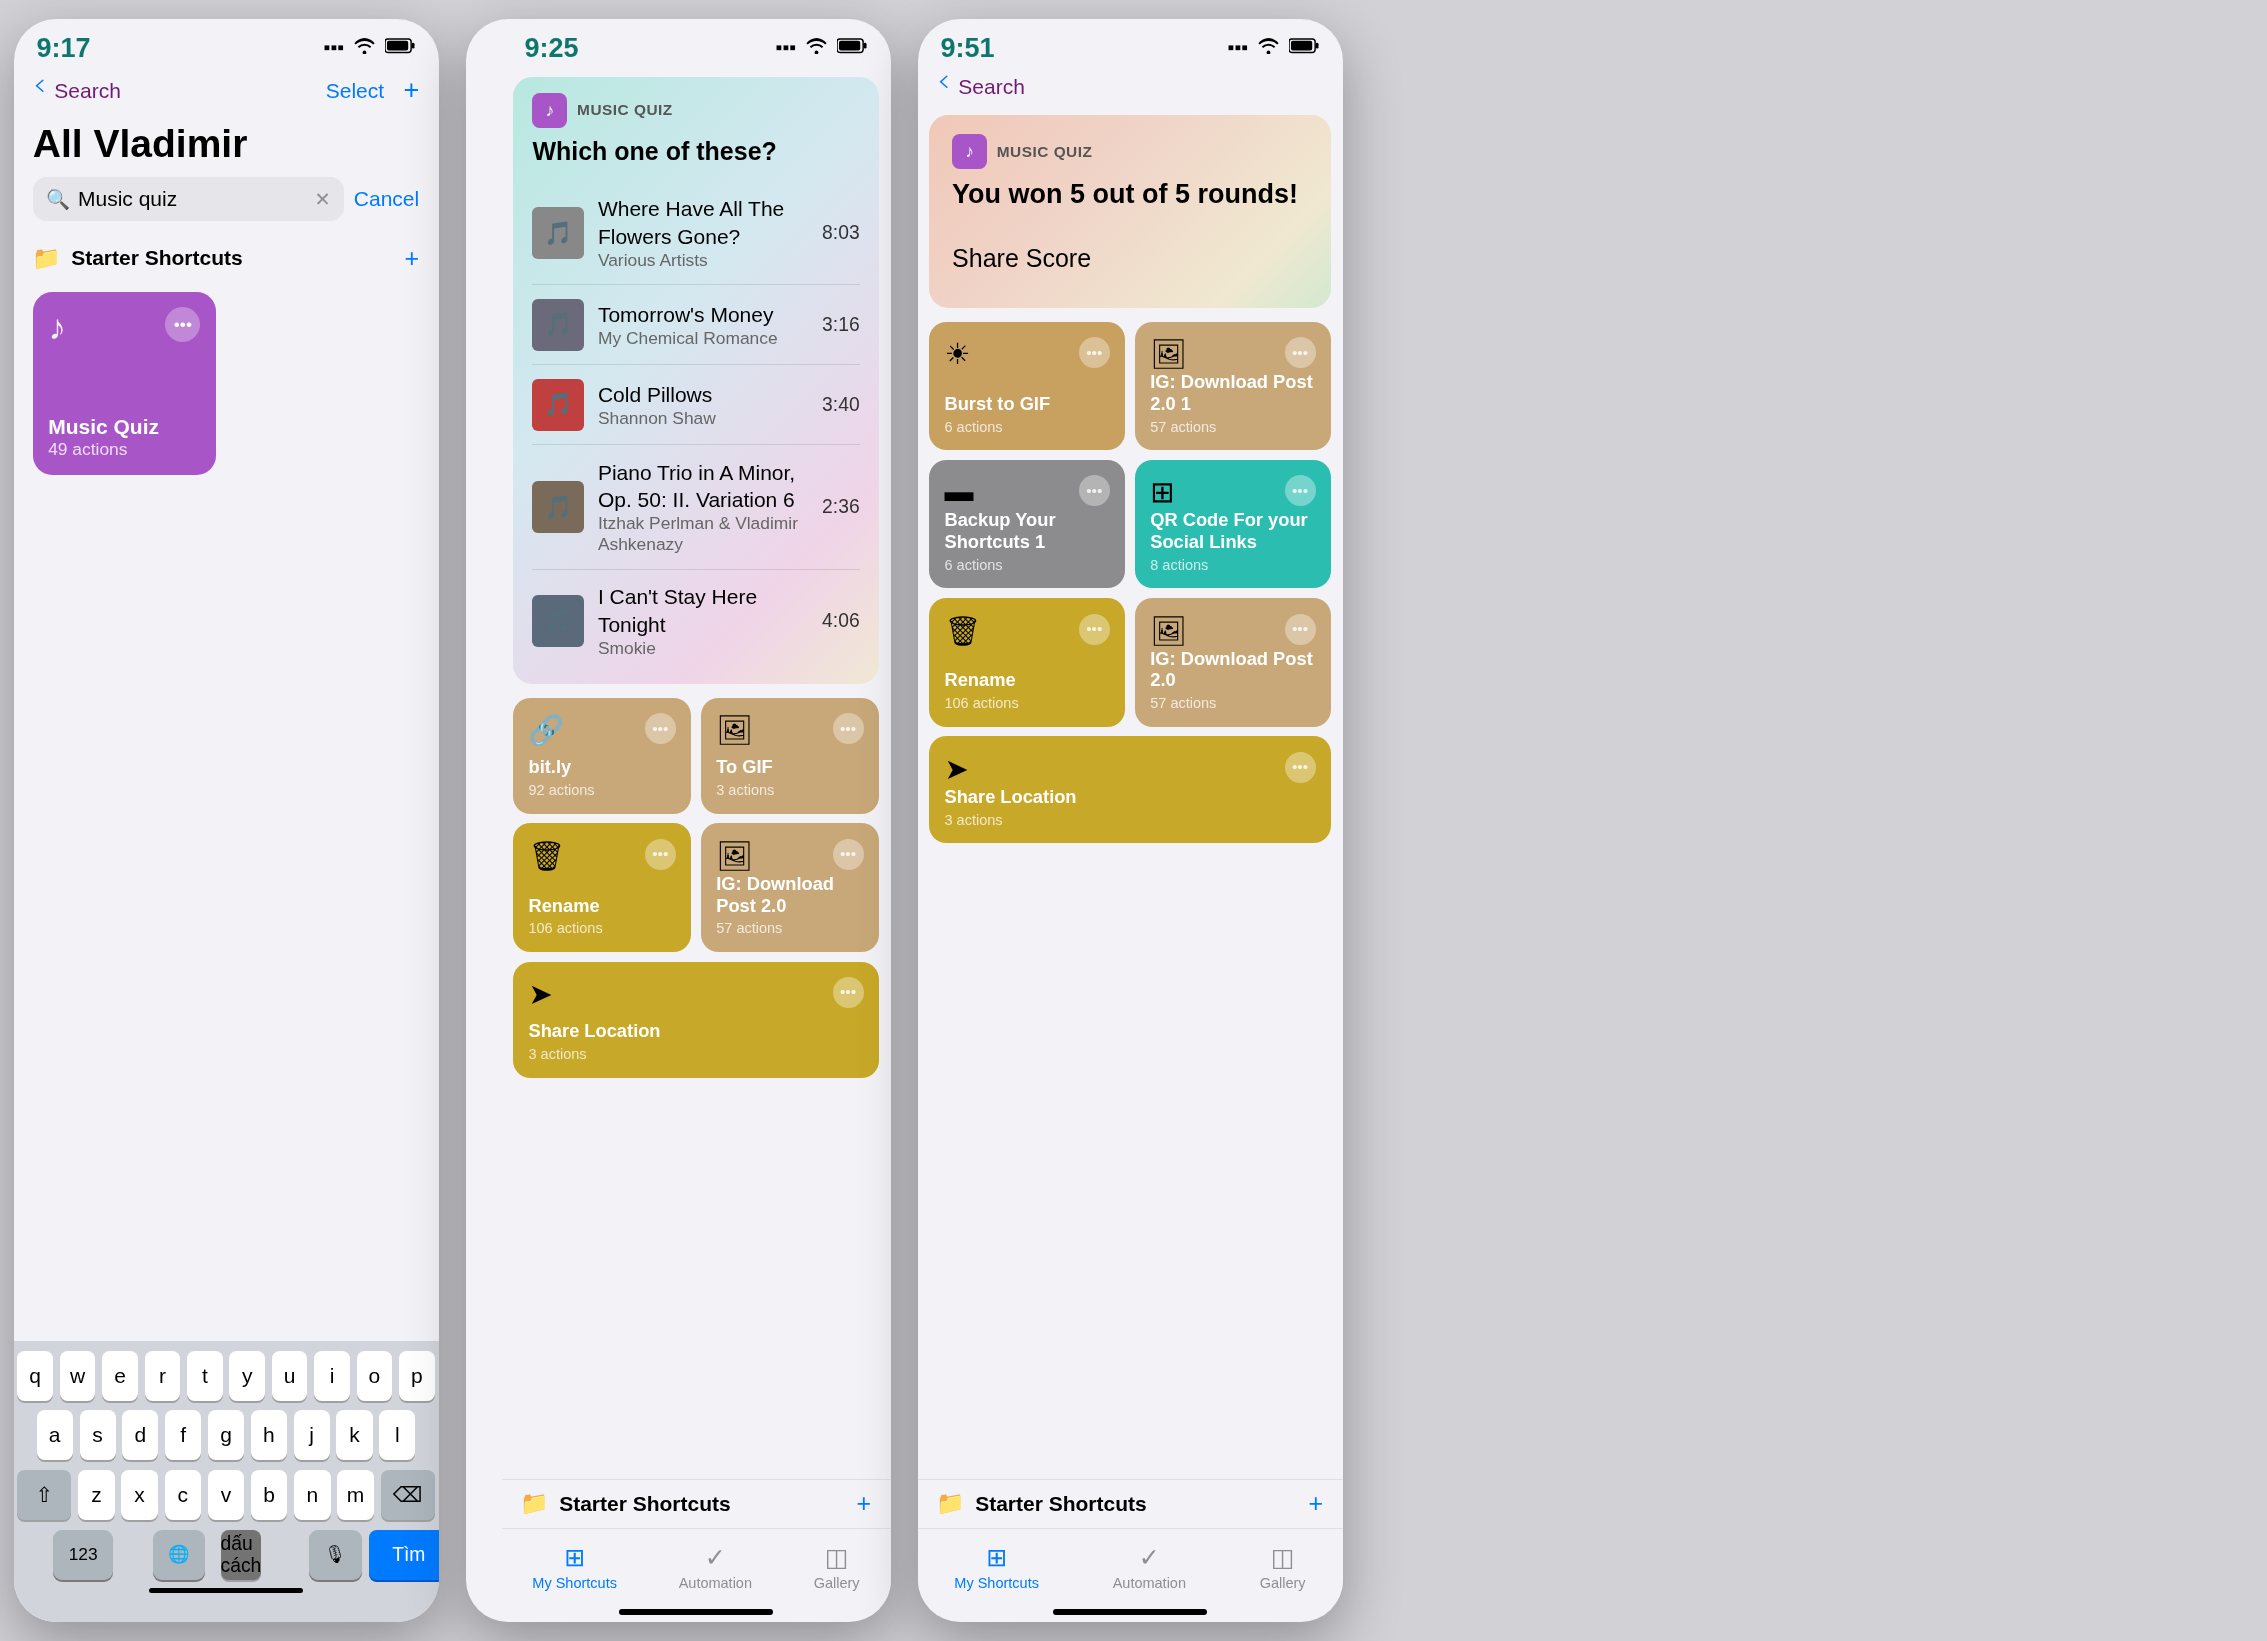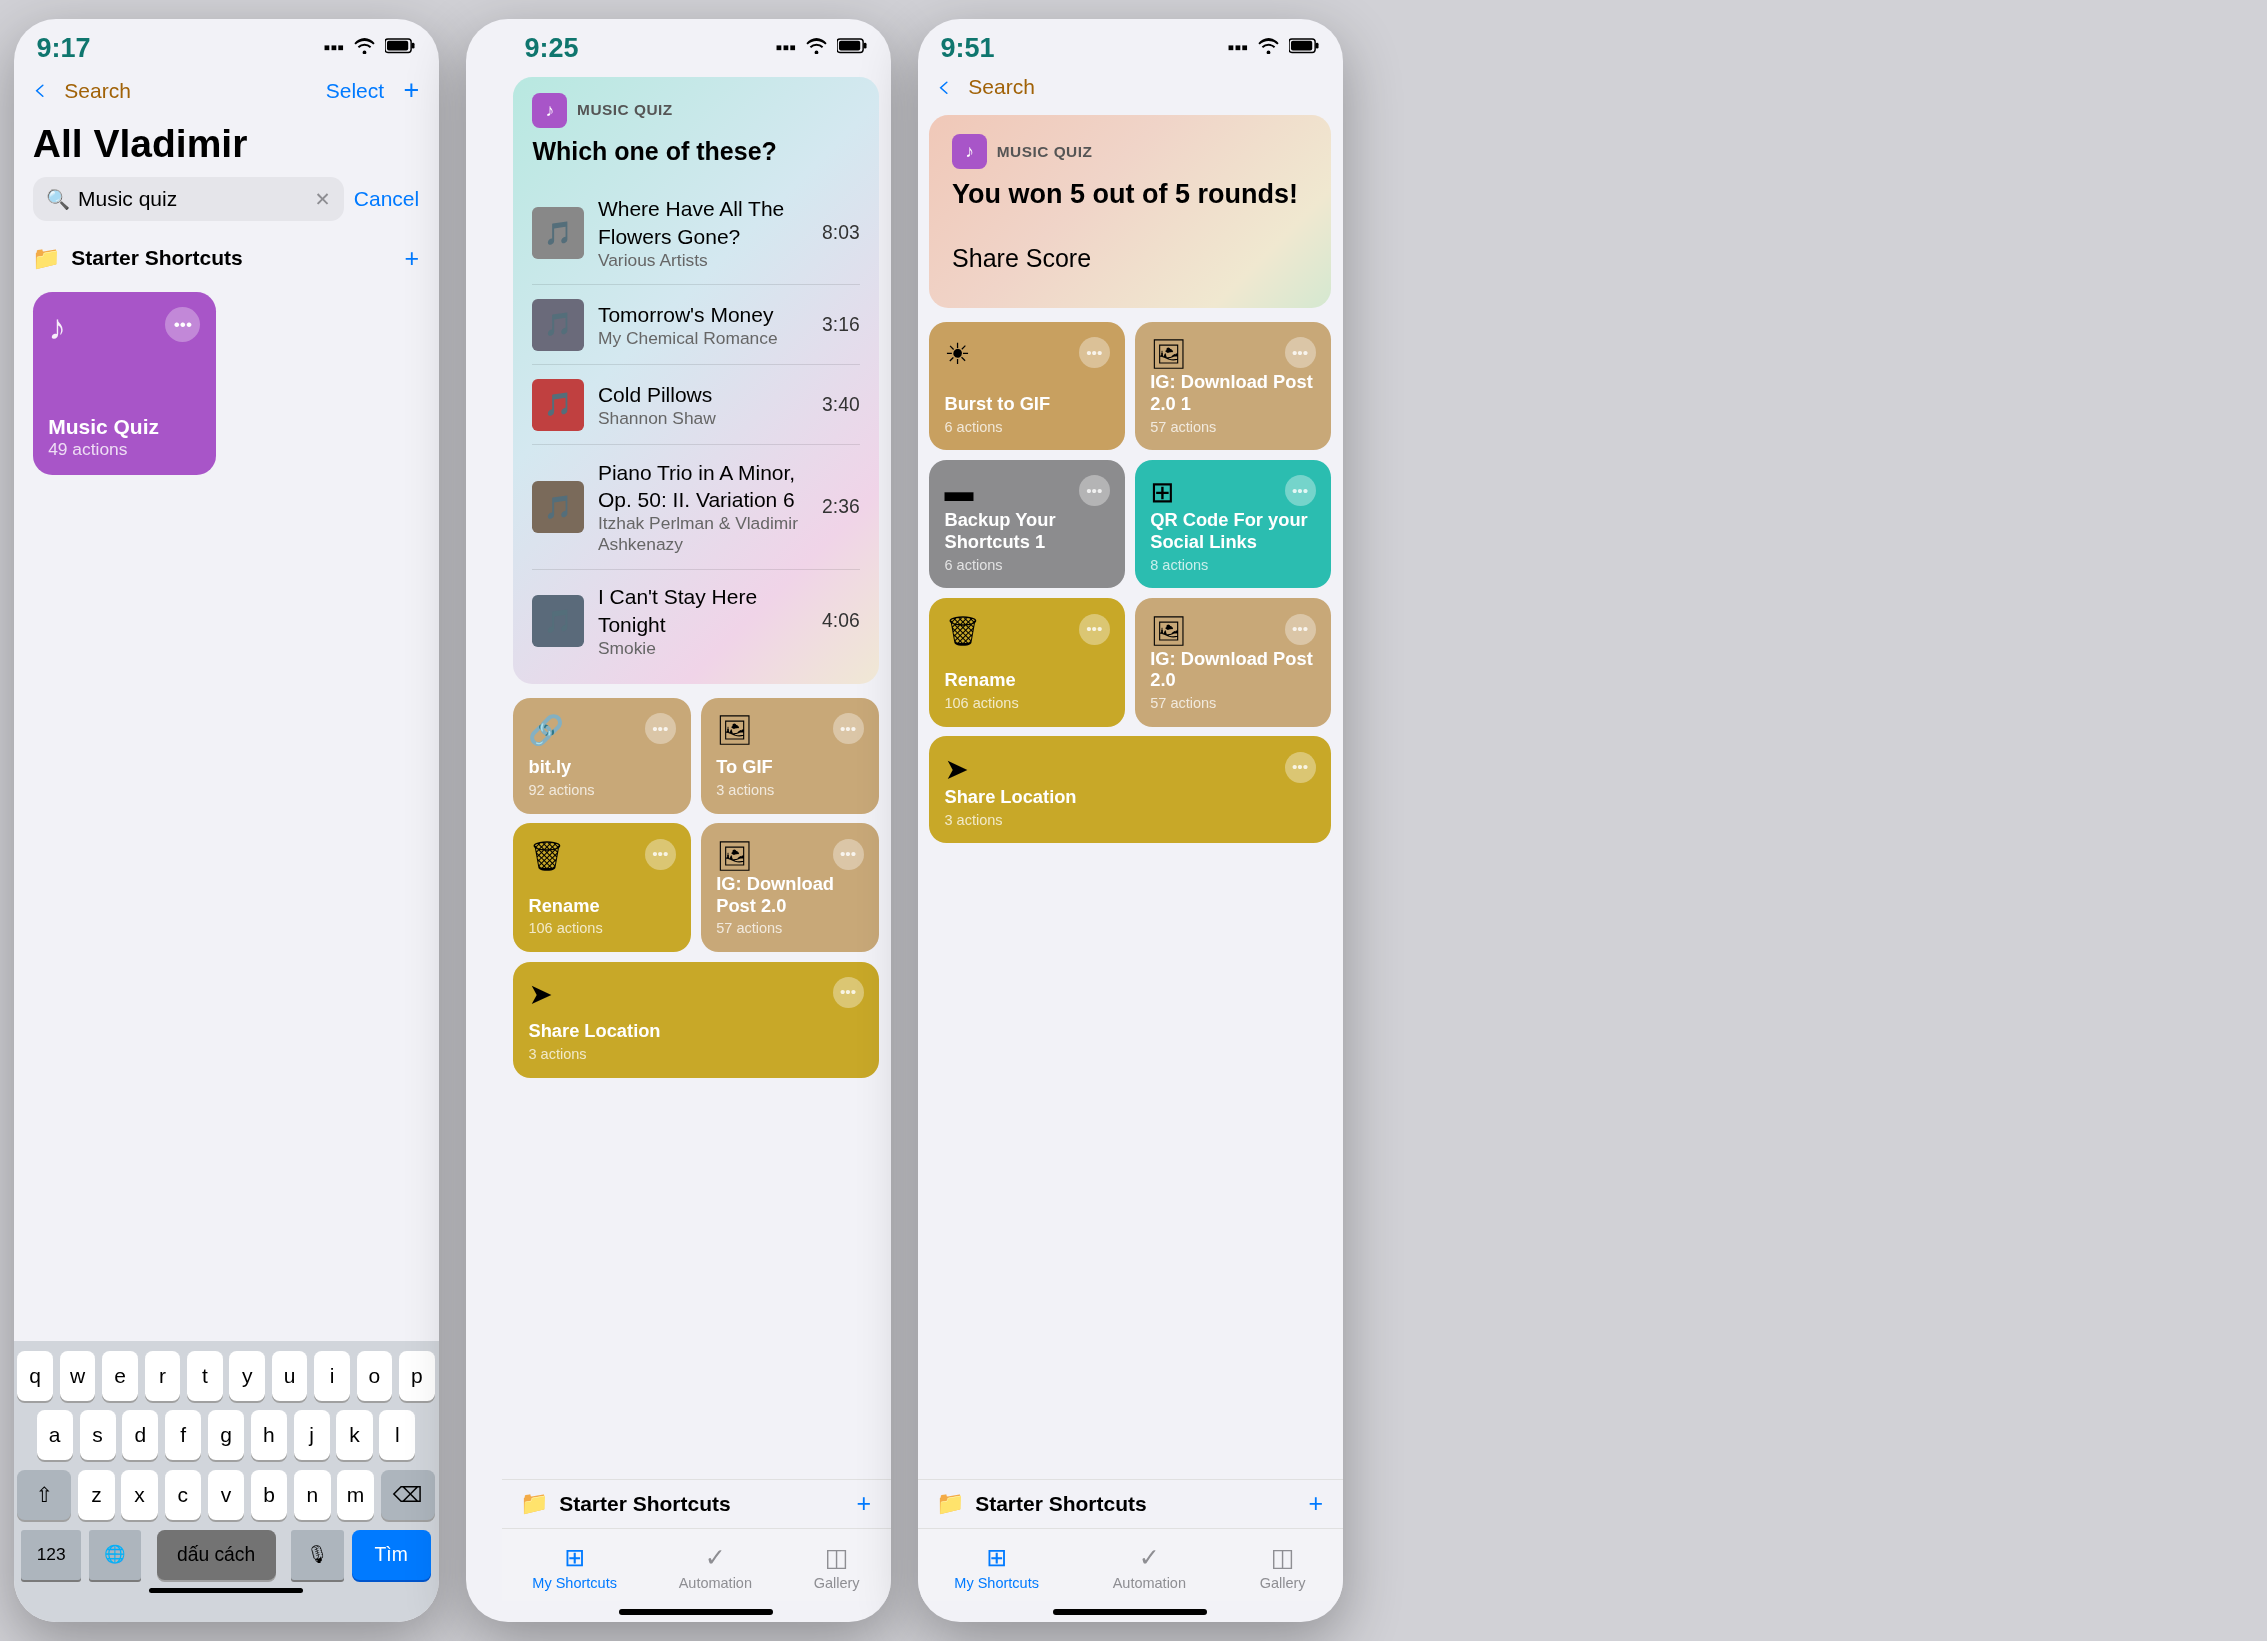--- a/index.html
+++ b/index.html
@@ -50,25 +50,25 @@
     }
 
     
     .nav-bar {
       display: flex;
       justify-content: space-between;
       align-items: center;
       padding: 5.8px 19.3px 7.7px;
     }
     .nav-back {
-      color: #a16207;
+      color: #701a75;
       font-size: 21px;
       display: flex;
-      align-items: center;
-      gap: 18px;
+      align-items: flex-start;
+      gap: 8px;
     }
     .nav-back svg { width: 13.5px; height: 13.5px; }
     .nav-actions { display: flex; gap: 19.3px; align-items: center; }
     .nav-action-btn { color: #007aff; font-size: 21px; }
     .nav-plus { color: #007aff; font-size: 27px; font-weight: 300; }
 
     
     .page-title {
       font-size: 39px;
       font-weight: 800;
@@ -173,27 +173,28 @@
     .kb-key.wide { max-width: 62px; min-width: 54px; background: #adb5bd; color: #000; }
     .kb-bottom-row {
       display: flex;
       justify-content: space-between;
       align-items: center;
       padding: 0 3.9px;
       margin-bottom: 0;
     }
     .kb-bottom-key {
       background: #adb5bd;
-      border-radius: 3px;
+      border-radius: 9px;
       height: 50px;
       display: flex; align-items: center; justify-content: center;
       font-size: 17.4px;
       color: #000;
       box-shadow: 0 1.9px 0 #7a7a7a;
       padding: 0 15.4px;
+      margin-left: 32px;
     }
     .kb-space-key {
       background: #737373;
       border-radius: 7.7px;
       height: 50px;
       display: flex; align-items: center; justify-content: center;
       font-size: 19.3px;
       color: #000;
       box-shadow: 0 1.9px 0 #a0a0a0;
       flex: 1;

